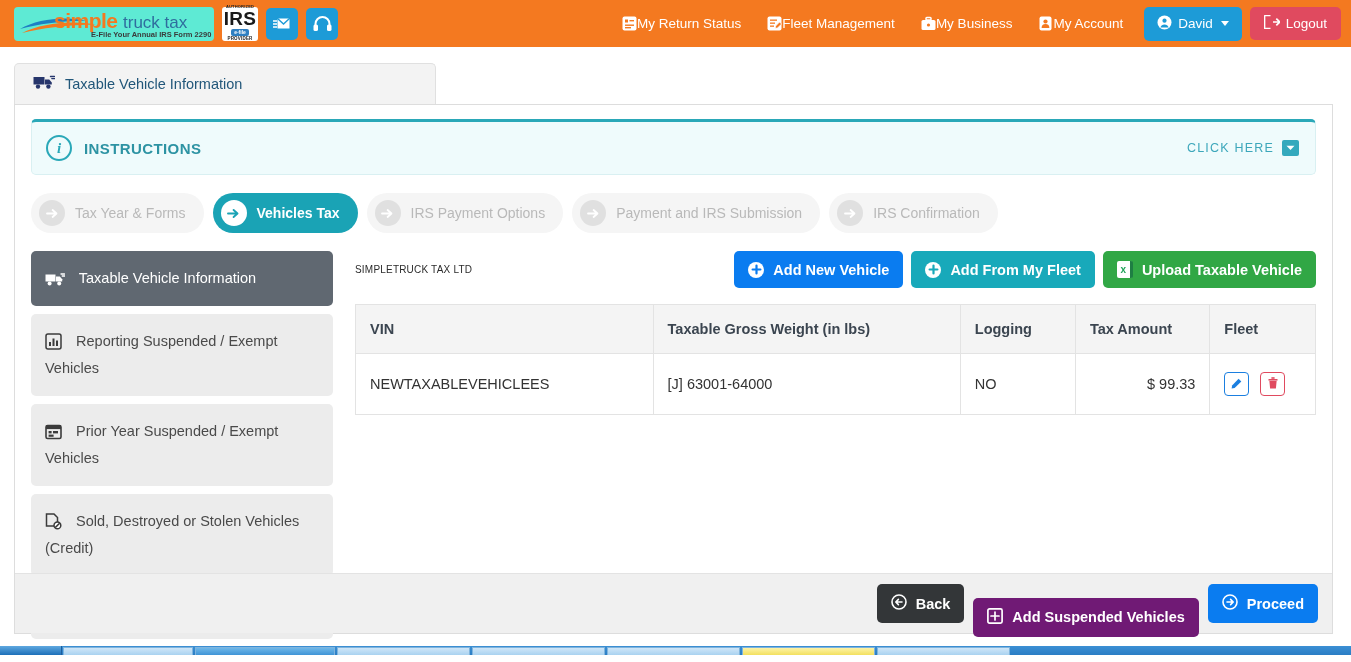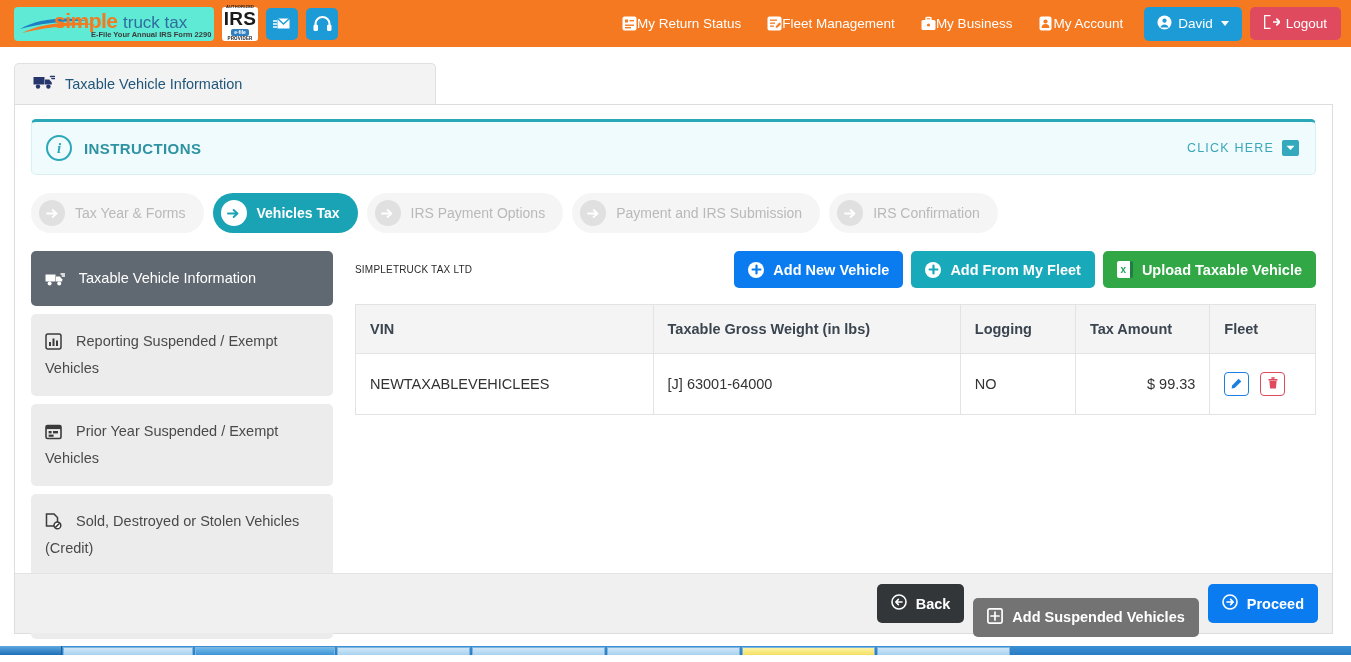--- a/index.html
+++ b/index.html
@@ -223,21 +223,21 @@
     font-size: 14.5px; font-weight: bold;
     padding: 10px 14px;
     display:flex; align-items:center; gap:9px;
     cursor:pointer; white-space:nowrap;
     font-family: "Liberation Sans", sans-serif;
   }
   .btn-blue { background: #0a7cf0; }
   .btn-teal { background: #18a9ba; }
   .btn-green { background: #31a745; }
   .btn-dark { background: #333638; }
-  .btn-green2 { background: #737373; margin-top: 27px; }
+  .btn-green2 { background: #701a75; margin-top: 27px; }
 
   .plus-circle {
     width:16px;height:16px;border-radius:50%;background:#fff;
     display:flex;align-items:center;justify-content:center;flex:none;
   }
   .xls-ico {
     width:16px;height:17px;background:#fff;border-radius:2px;
     display:flex;align-items:center;justify-content:center;flex:none;
     color:#22a45a;font-size:10px;font-weight:bold;
     border-right: 3px solid #1e7e43;

